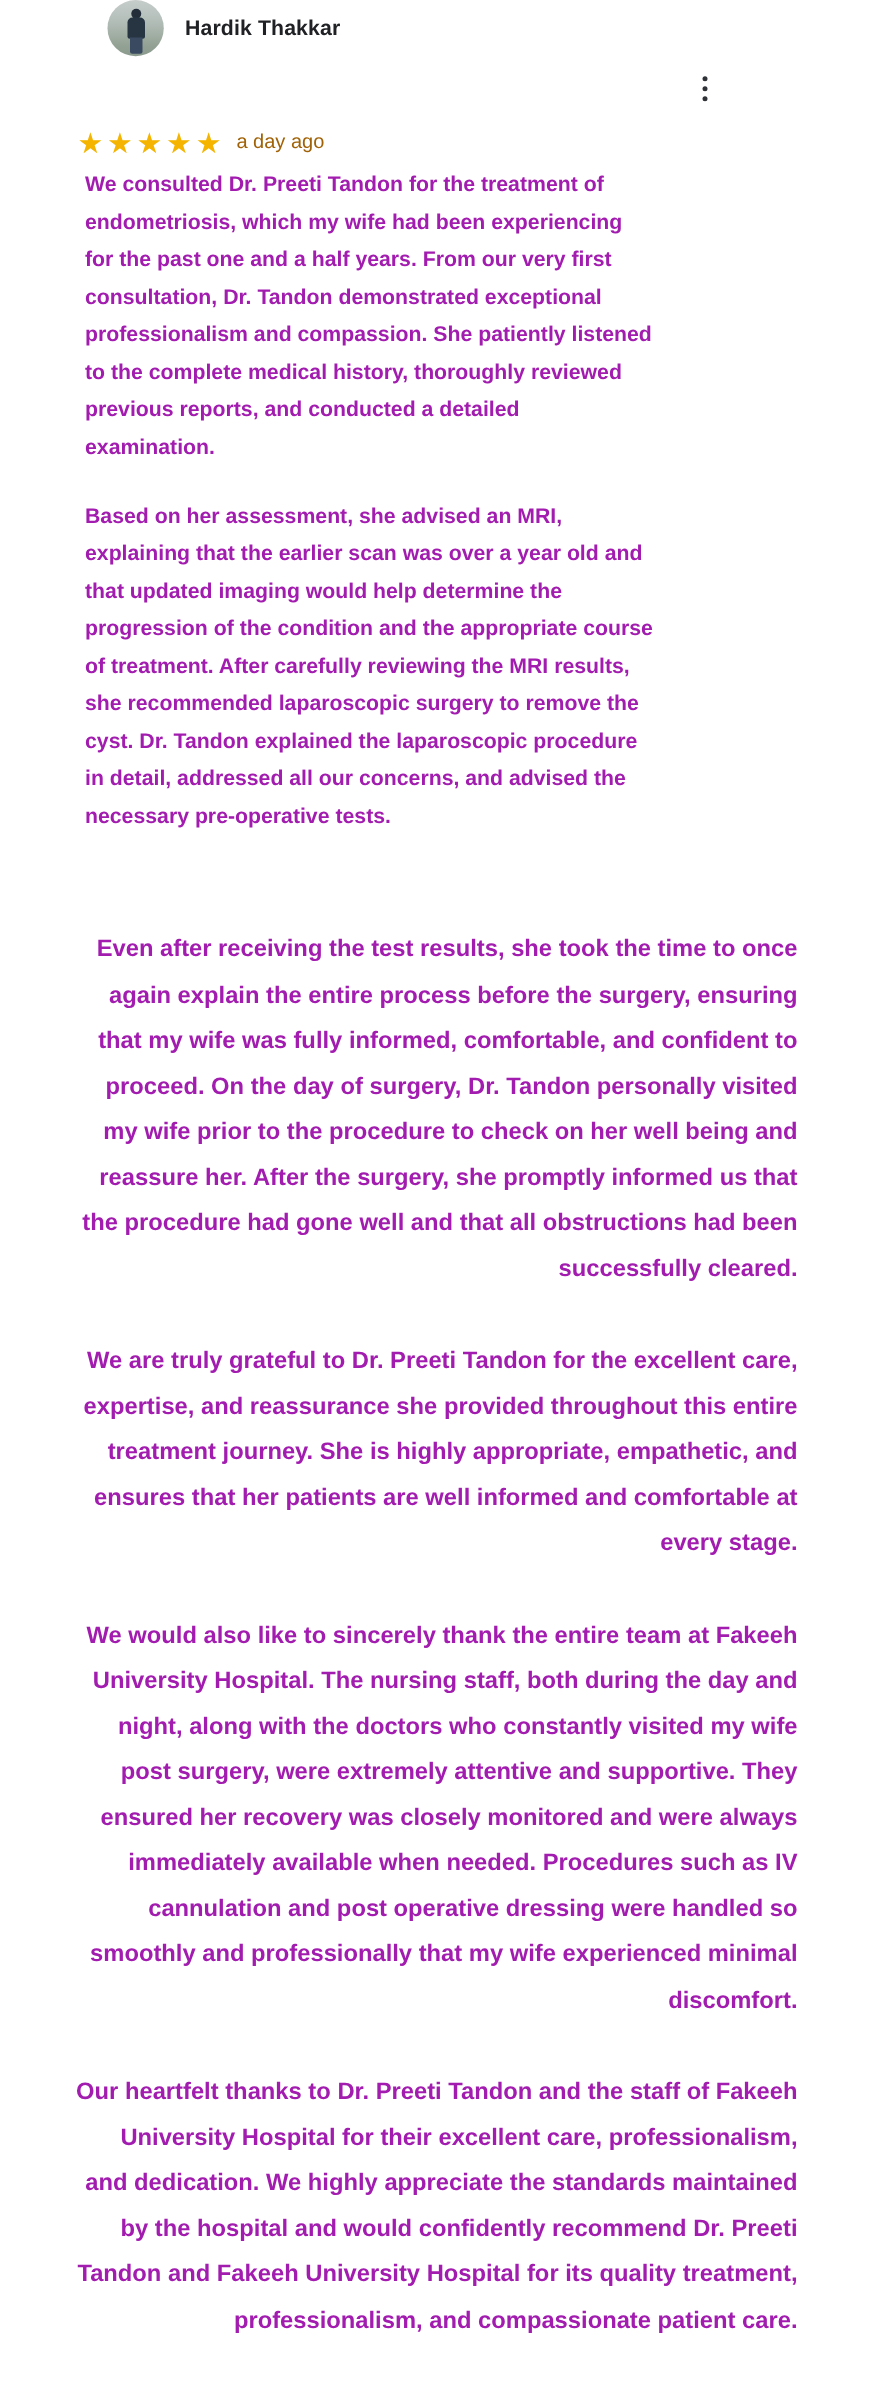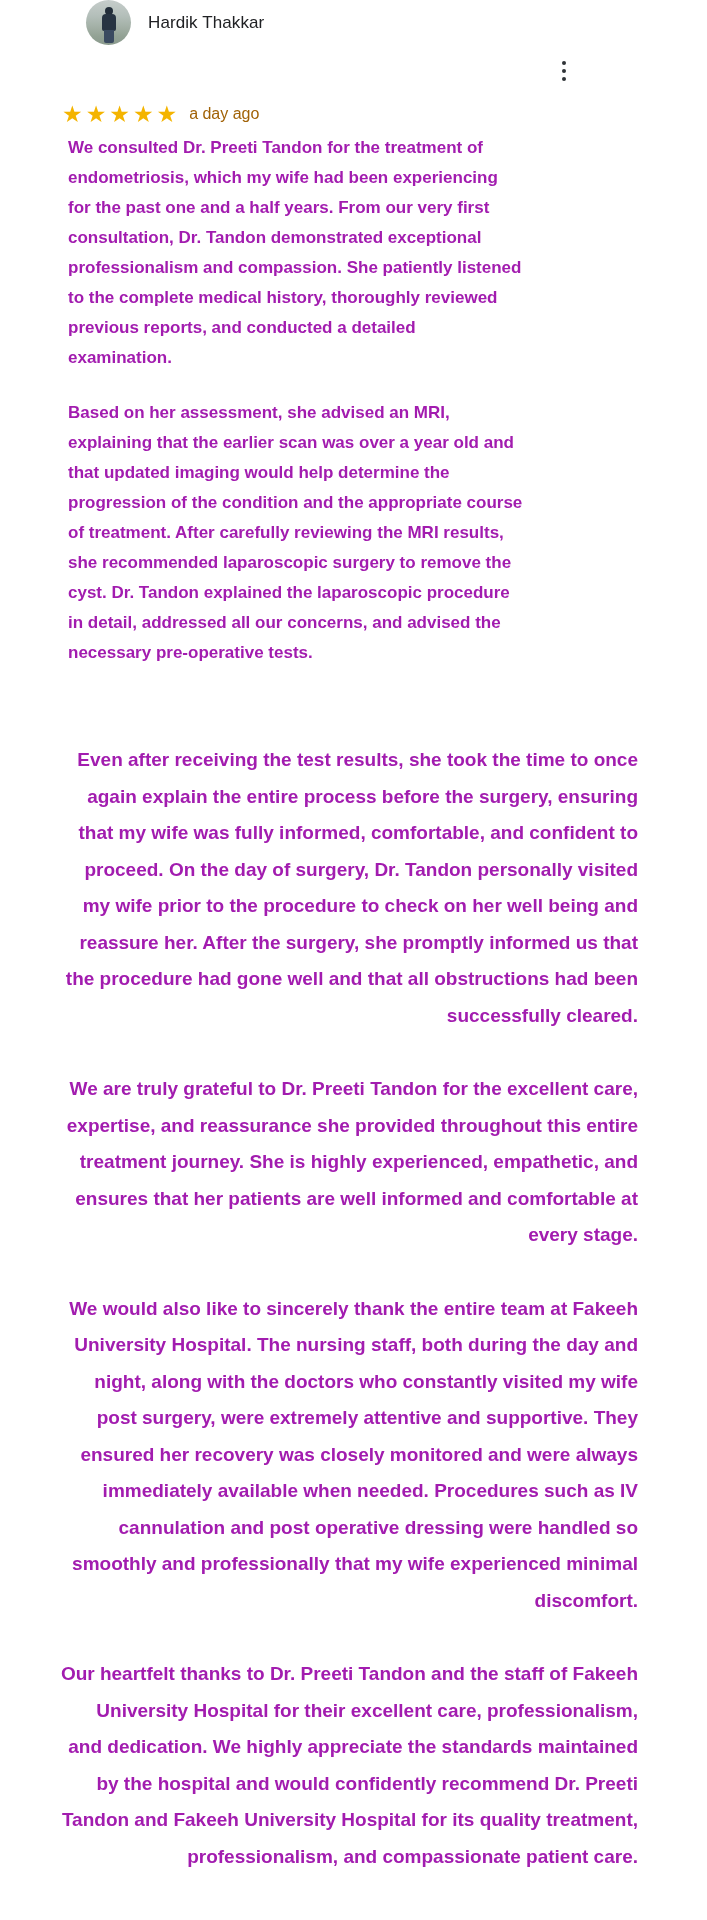--- a/index.html
+++ b/index.html
@@ -22,21 +22,21 @@
   }
   .avatar .fig-body{
     position:absolute;left:16px;top:14px;width:14px;height:17px;border-radius:4px 4px 2px 2px;
     background:#273442;
   }
   .avatar .fig-legs{
     position:absolute;left:18px;top:30px;width:10px;height:13px;
     background:#3a4a60;border-radius:0 0 2px 2px;
   }
   .author-name{
-    margin-left:17px;font-size:17px;font-weight:400;color:#202124;letter-spacing:.1px;
+    margin-left:17px;font-size:17px;font-weight:700;color:#202124;letter-spacing:.1px;
     cursor:pointer;
   }
 
   
   .kebab-btn{
     position:absolute;left:547px;top:52px;width:34px;height:38px;border:none;background:transparent;
     display:flex;align-items:center;justify-content:center;cursor:pointer;padding:0;
   }
   .kebab-icon{display:flex;flex-direction:column;gap:4px;}
   .kebab-icon .dot{width:4px;height:4px;border-radius:50%;background:#2f3337;}
@@ -88,18 +88,18 @@
     <span class="time-ago">a day ago</span>
   </div>
 
   <div class="review-block block-a">
     <p>We consulted Dr. Preeti Tandon for the treatment of endometriosis, which my wife had been experiencing for the past one and a half years. From our very first consultation, Dr. Tandon demonstrated exceptional professionalism and compassion. She patiently listened to the complete medical history, thoroughly reviewed previous reports, and conducted a detailed examination.</p>
     <p>Based on her assessment, she advised an MRI, explaining that the earlier scan was over a year old and that updated imaging would help determine the progression of the condition and the appropriate course of treatment. After carefully reviewing the MRI results, she recommended laparoscopic surgery to remove the cyst. Dr. Tandon explained the laparoscopic procedure in detail, addressed all our concerns, and advised the necessary pre-operative tests.</p>
   </div>
 
   <div class="review-block block-b">
     <p>Even after receiving the test results, she took the time to once again explain the entire process before the surgery, ensuring that my wife was fully informed, comfortable, and confident to proceed. On the day of surgery, Dr. Tandon personally visited my wife prior to the procedure to check on her well being and reassure her. After the surgery, she promptly informed us that the procedure had gone well and that all obstructions had been successfully cleared.</p>
-    <p>We are truly grateful to Dr. Preeti Tandon for the excellent care, expertise, and reassurance she provided throughout this entire treatment journey. She is highly experienced, empathetic, and ensures that her patients are well informed and comfortable at every stage.</p>
+    <p>We are truly grateful to Dr. Preeti Tandon for the excellent care, expertise, and reassurance she provided throughout this entire treatment journey. She is highly appropriate, empathetic, and ensures that her patients are well informed and comfortable at every stage.</p>
     <p>We would also like to sincerely thank the entire team at Fakeeh University Hospital. The nursing staff, both during the day and night, along with the doctors who constantly visited my wife post surgery, were extremely attentive and supportive. They ensured her recovery was closely monitored and were always immediately available when needed. Procedures such as IV cannulation and post operative dressing were handled so smoothly and professionally that my wife experienced minimal discomfort.</p>
     <p>Our heartfelt thanks to Dr. Preeti Tandon and the staff of Fakeeh University Hospital for their excellent care, professionalism, and dedication. We highly appreciate the standards maintained by the hospital and would confidently recommend Dr. Preeti Tandon and Fakeeh University Hospital for its quality treatment, professionalism, and compassionate patient care.</p>
   </div>
 
 </div>
 
 </body></html>

